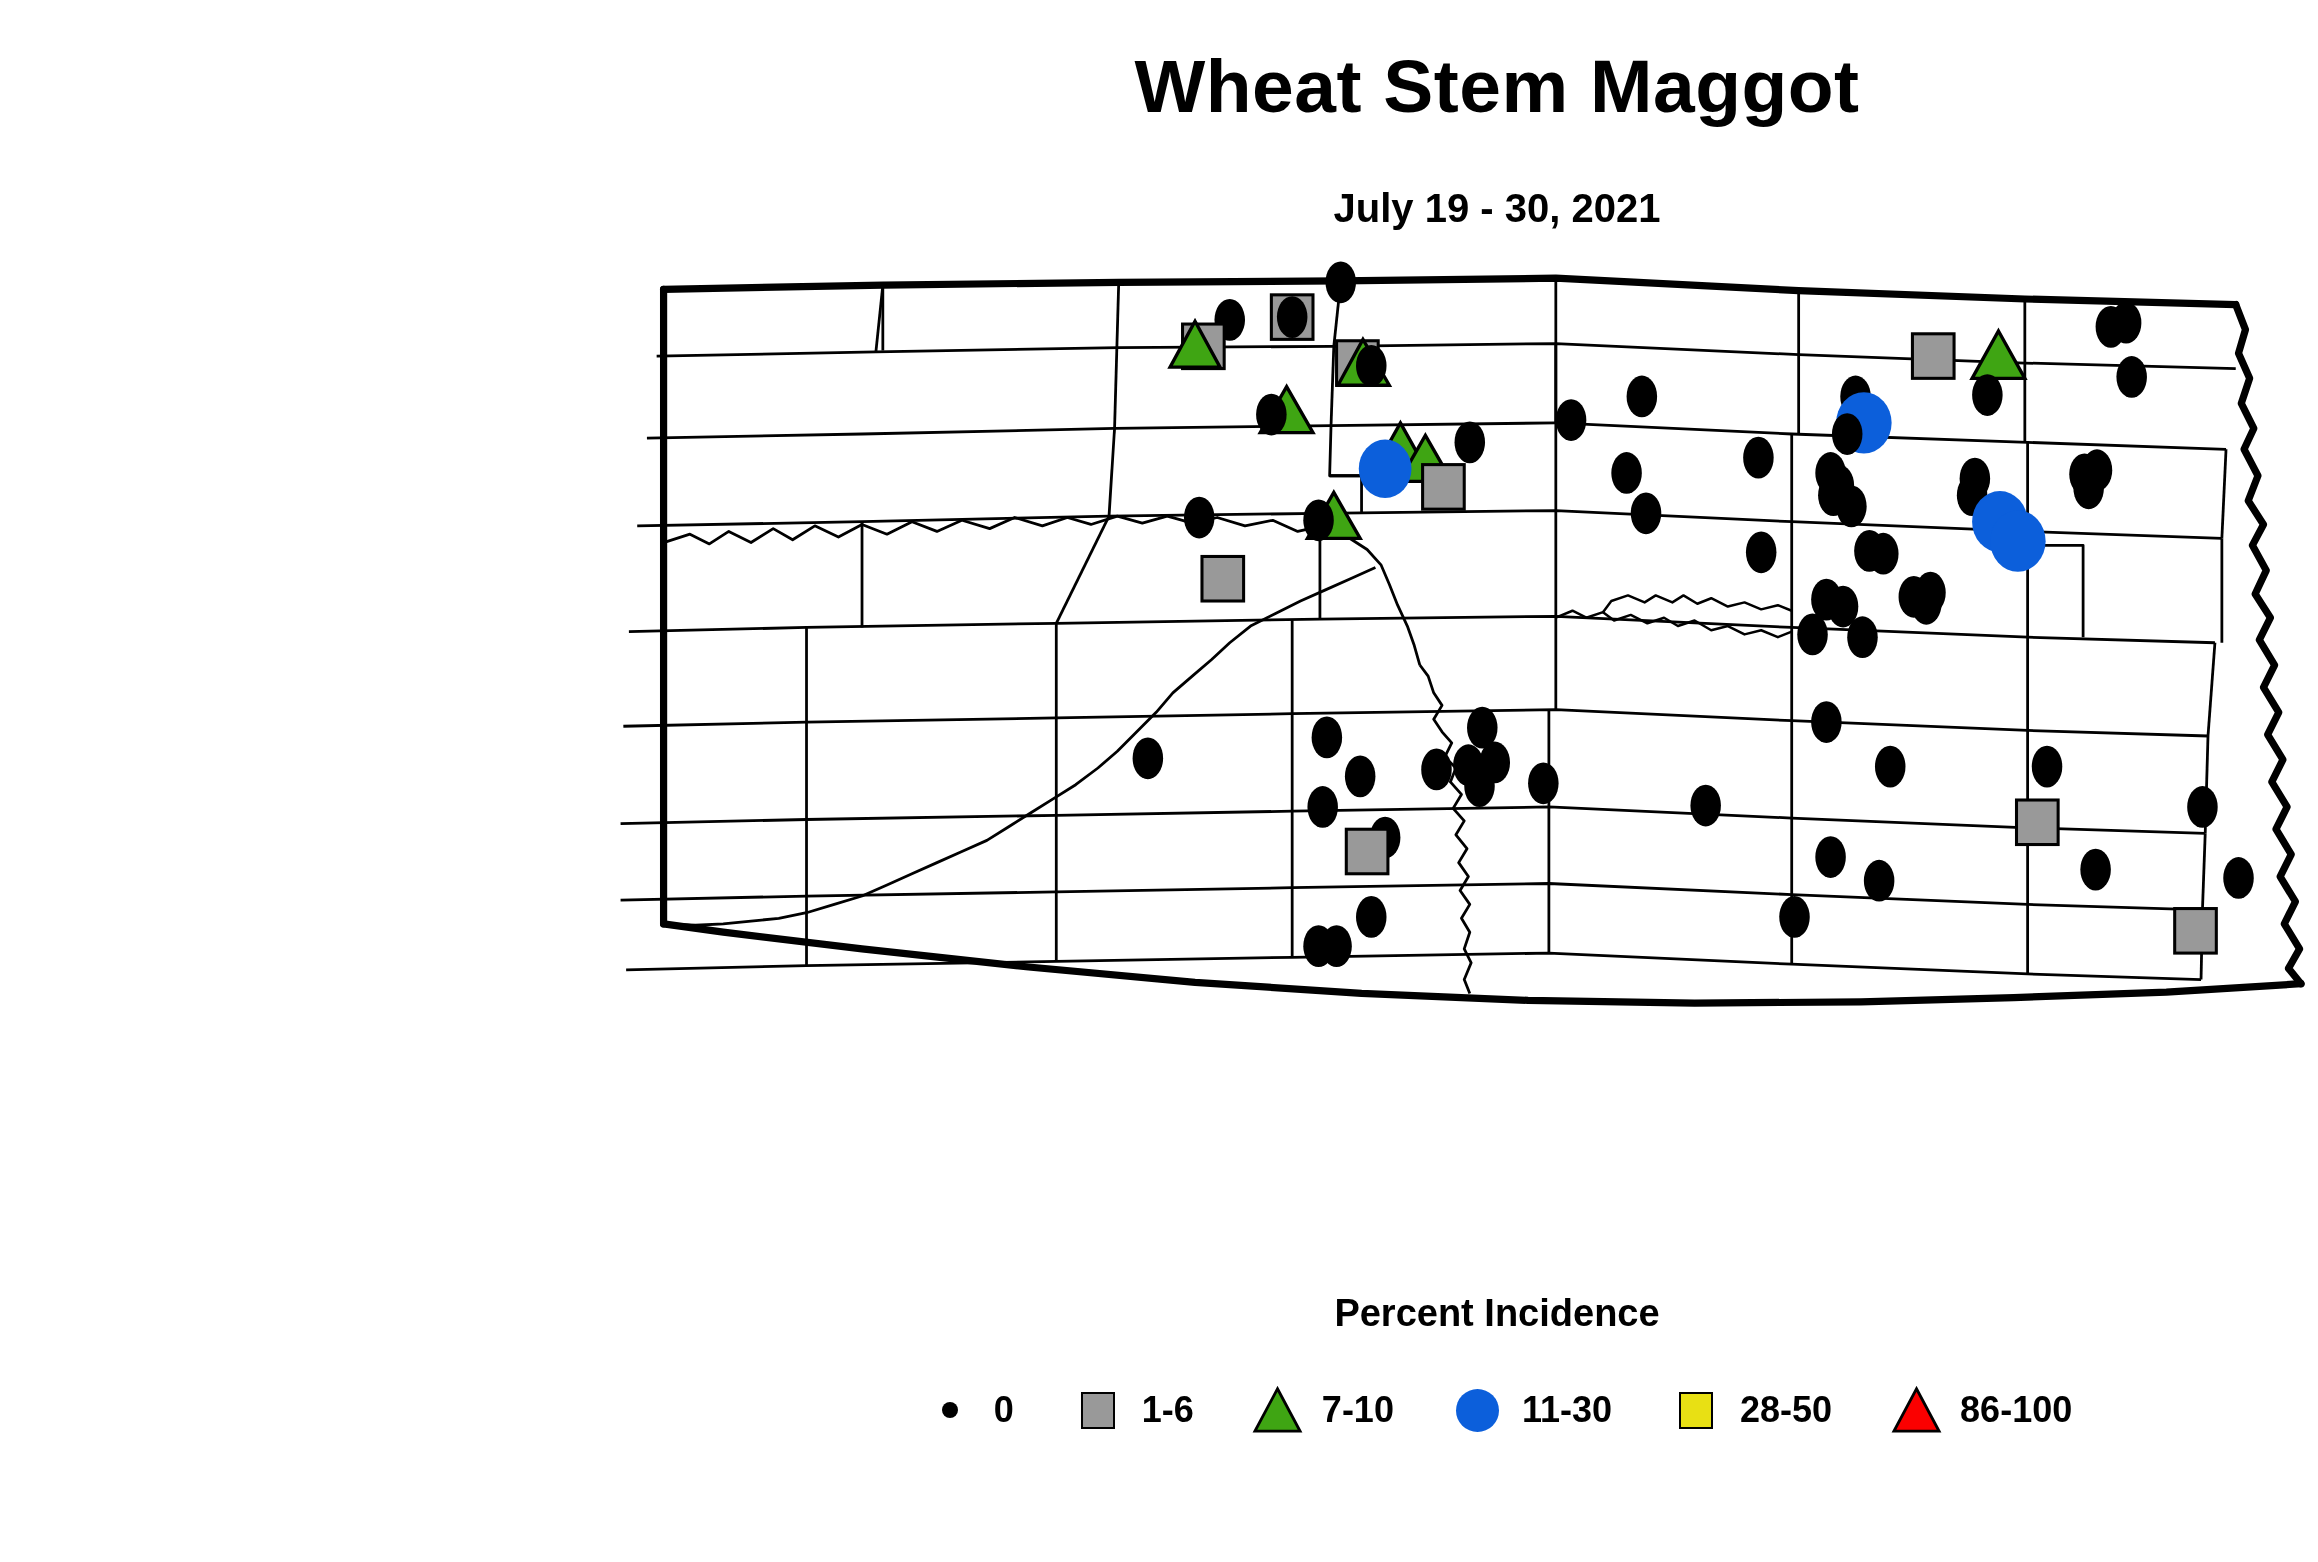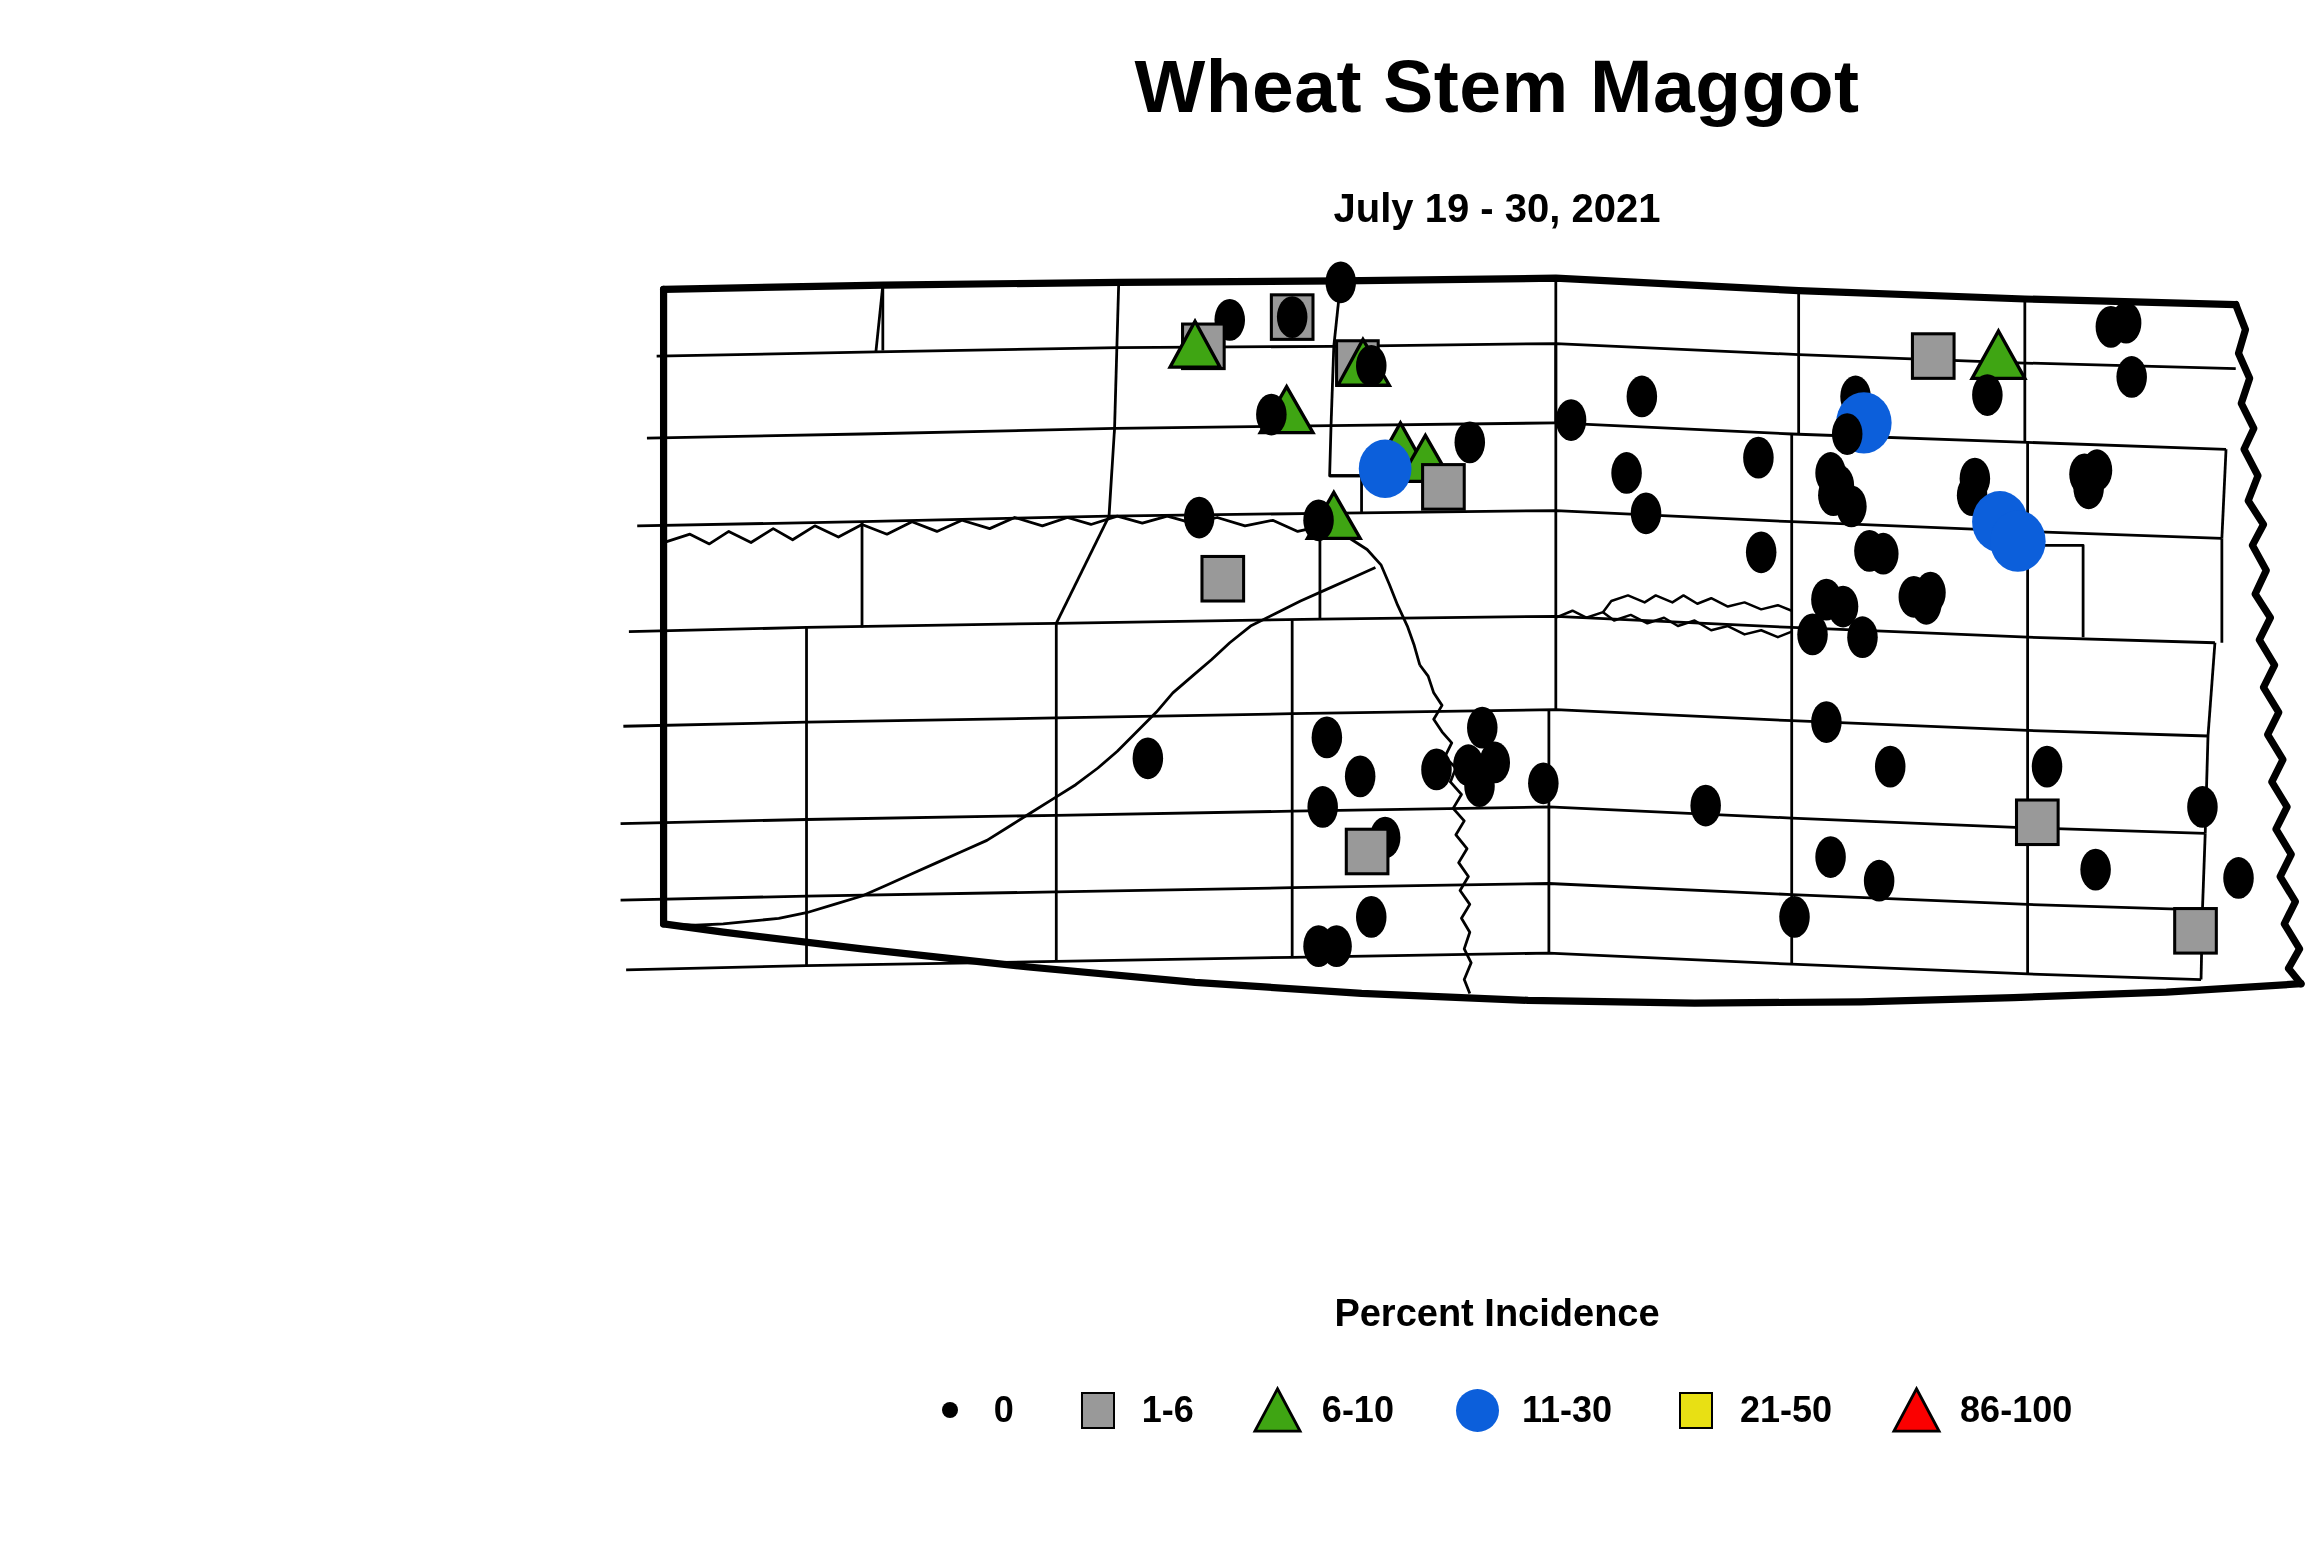--- a/index.html
+++ b/index.html
@@ -311,35 +311,35 @@
       </span>
       <span class="legend-label">1-6</span>
     </div>
 
     <div class="legend-item">
       <span class="legend-swatch">
         <svg width="51" height="48" viewBox="0 0 110 104" aria-hidden="true">
           <polygon points="55,6 104,98 6,98" fill="#3FA513" stroke="#000" stroke-width="6"></polygon>
         </svg>
       </span>
-      <span class="legend-label">6-10</span>
+      <span class="legend-label">7-10</span>
     </div>
 
     <div class="legend-item">
       <span class="legend-swatch">
         <span style="width:43px;height:43px;border-radius:50%;background:#0C5FDB;display:block;"></span>
       </span>
       <span class="legend-label">11-30</span>
     </div>
 
     <div class="legend-item">
       <span class="legend-swatch">
         <span class="sw-square" style="background:#E8E014;"></span>
       </span>
-      <span class="legend-label">21-50</span>
+      <span class="legend-label">28-50</span>
     </div>
 
     <div class="legend-item">
       <span class="legend-swatch">
         <svg width="51" height="48" viewBox="0 0 110 104" aria-hidden="true">
           <polygon points="55,6 104,98 6,98" fill="#FB0000" stroke="#000" stroke-width="6"></polygon>
         </svg>
       </span>
       <span class="legend-label">86-100</span>
     </div>

